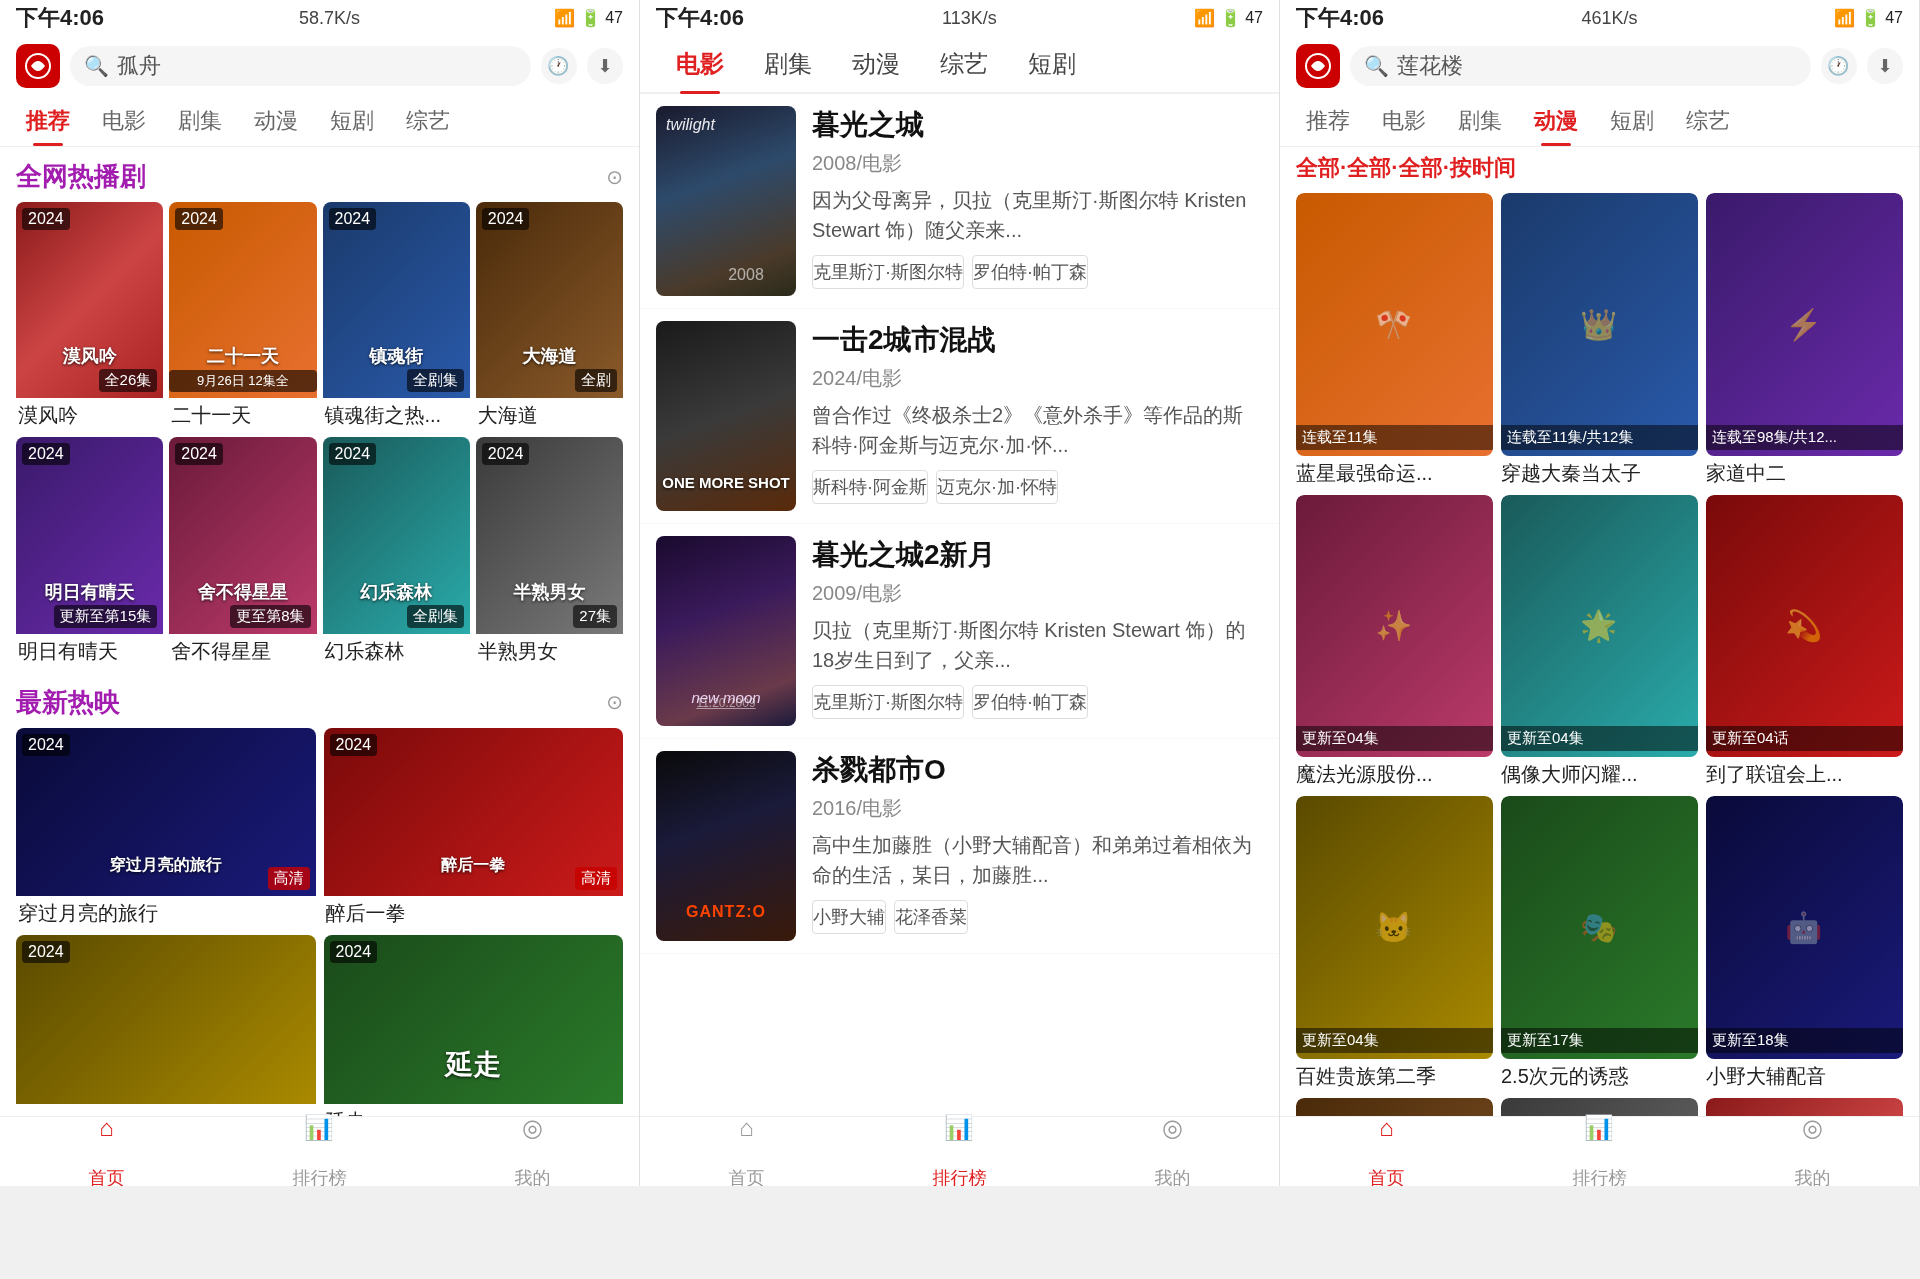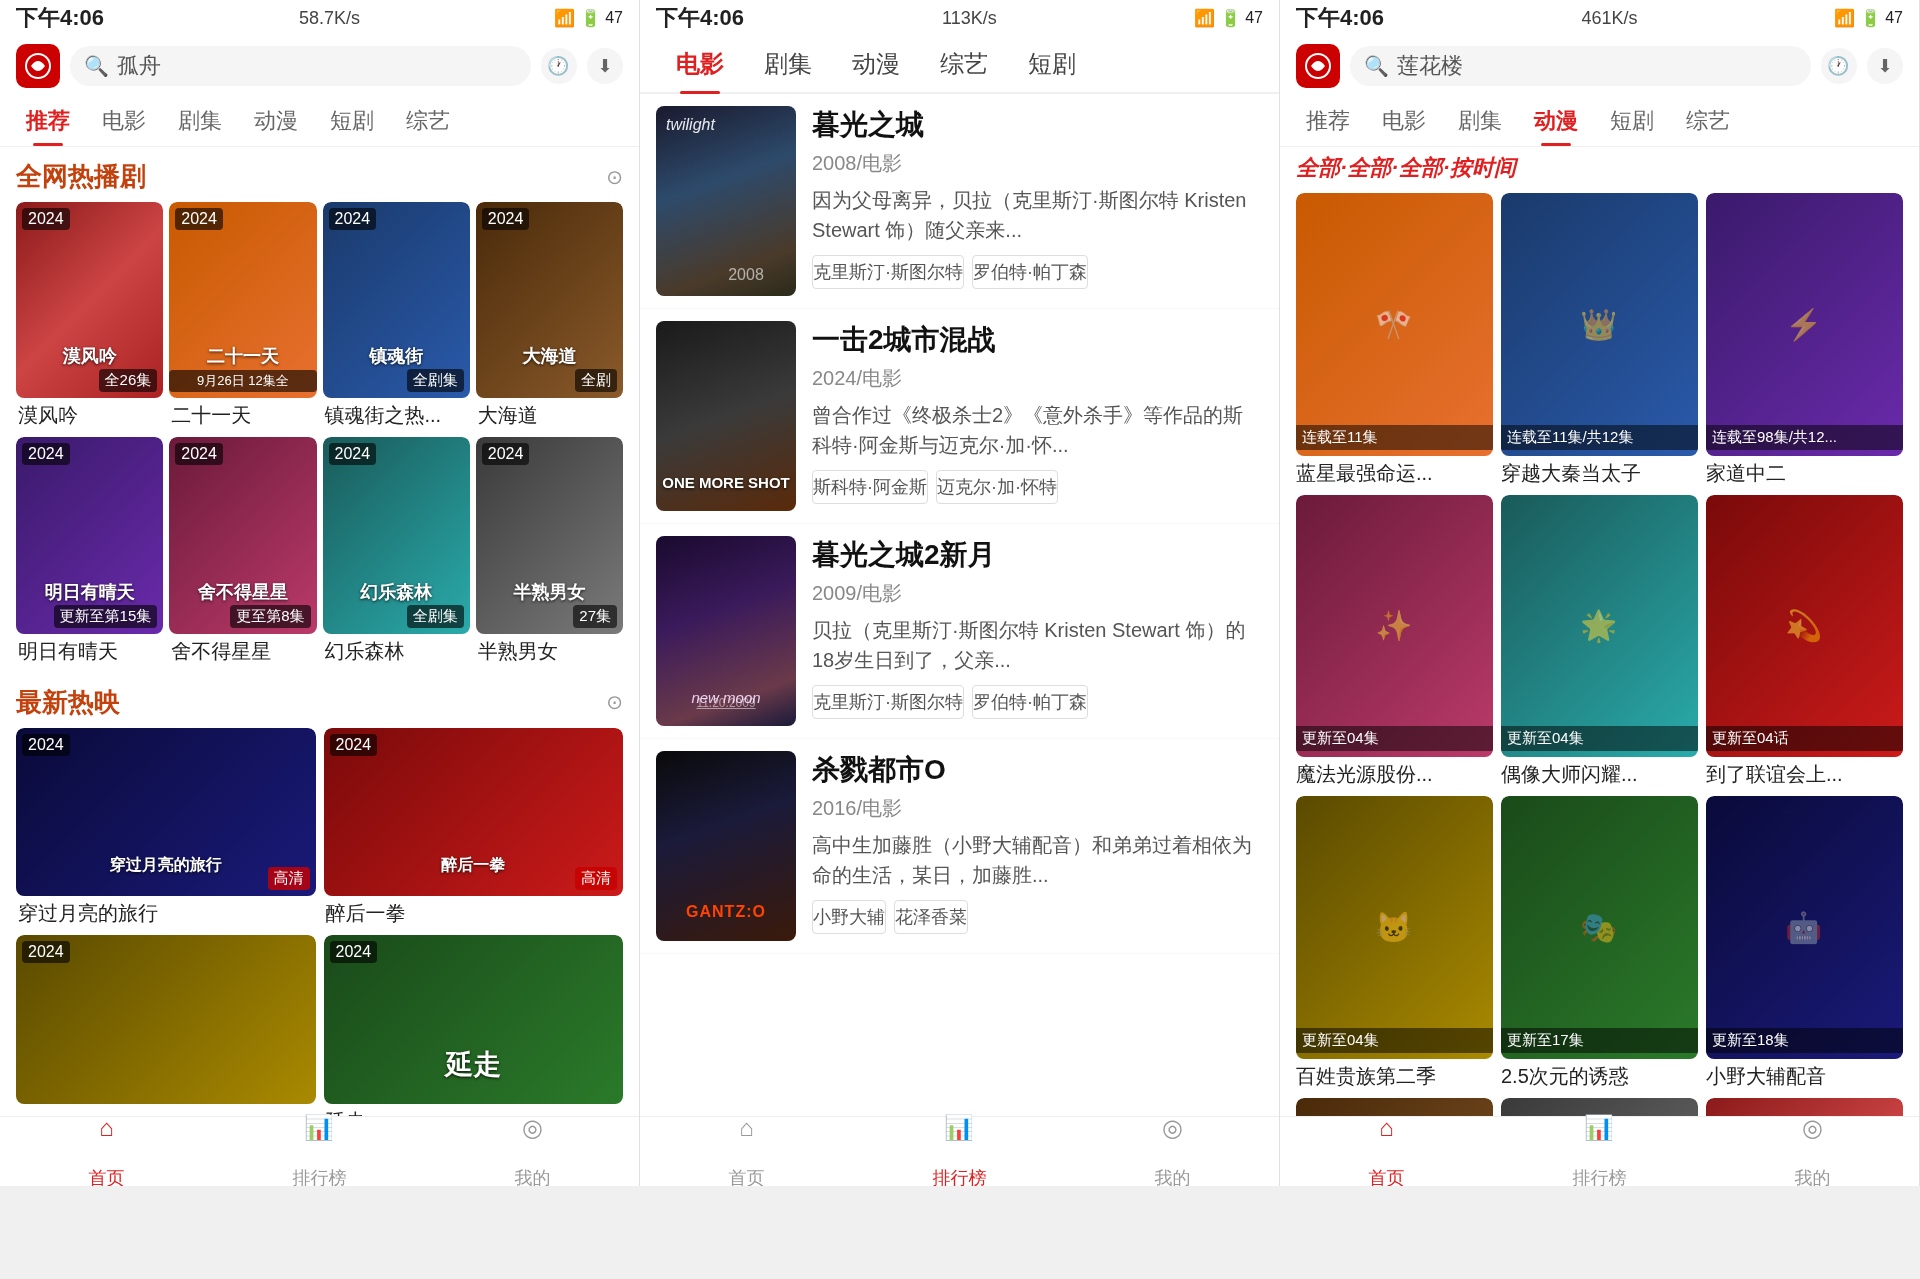--- a/index.html
+++ b/index.html
@@ -102,21 +102,21 @@
     
     .section-title {
       display: flex;
       align-items: center;
       justify-content: space-between;
       padding: 12px 16px 8px;
     }
     .section-title-text {
       font-size: 26px;
       font-weight: 700;
-      color: #c2410c;
+      color: #a21caf;
     }
     .section-more {
       font-size: 20px;
       color: #999;
     }
 
     
     .grid-2 {
       display: grid;
       grid-template-columns: 1fr 1fr;
@@ -132,21 +132,21 @@
     .card {
       border-radius: 8px;
       overflow: hidden;
       position: relative;
       cursor: pointer;
     }
     .card-img {
       width: 100%;
       aspect-ratio: 3/4;
       background: #ccc;
-      border-radius: 8px;
+      border-radius: 0;
       overflow: hidden;
       position: relative;
     }
     .badge-year {
       position: absolute;
       top: 6px; left: 6px;
       background: rgba(0,0,0,0.6);
       color: #fff;
       font-size: 16px;
       padding: 2px 6px;
@@ -309,21 +309,20 @@
       font-size: 18px;
       color: #555;
     }
 
     
     .p3-anime-filter {
       padding: 6px 16px 10px;
       font-size: 22px;
       font-weight: 600;
       color: #e02020;
-      font-style: italic;
     }
     .anime-grid {
       display: grid;
       grid-template-columns: repeat(3, 1fr);
       gap: 8px;
       padding: 0 16px 8px;
     }
     .anime-card {
       border-radius: 8px;
       overflow: hidden;

